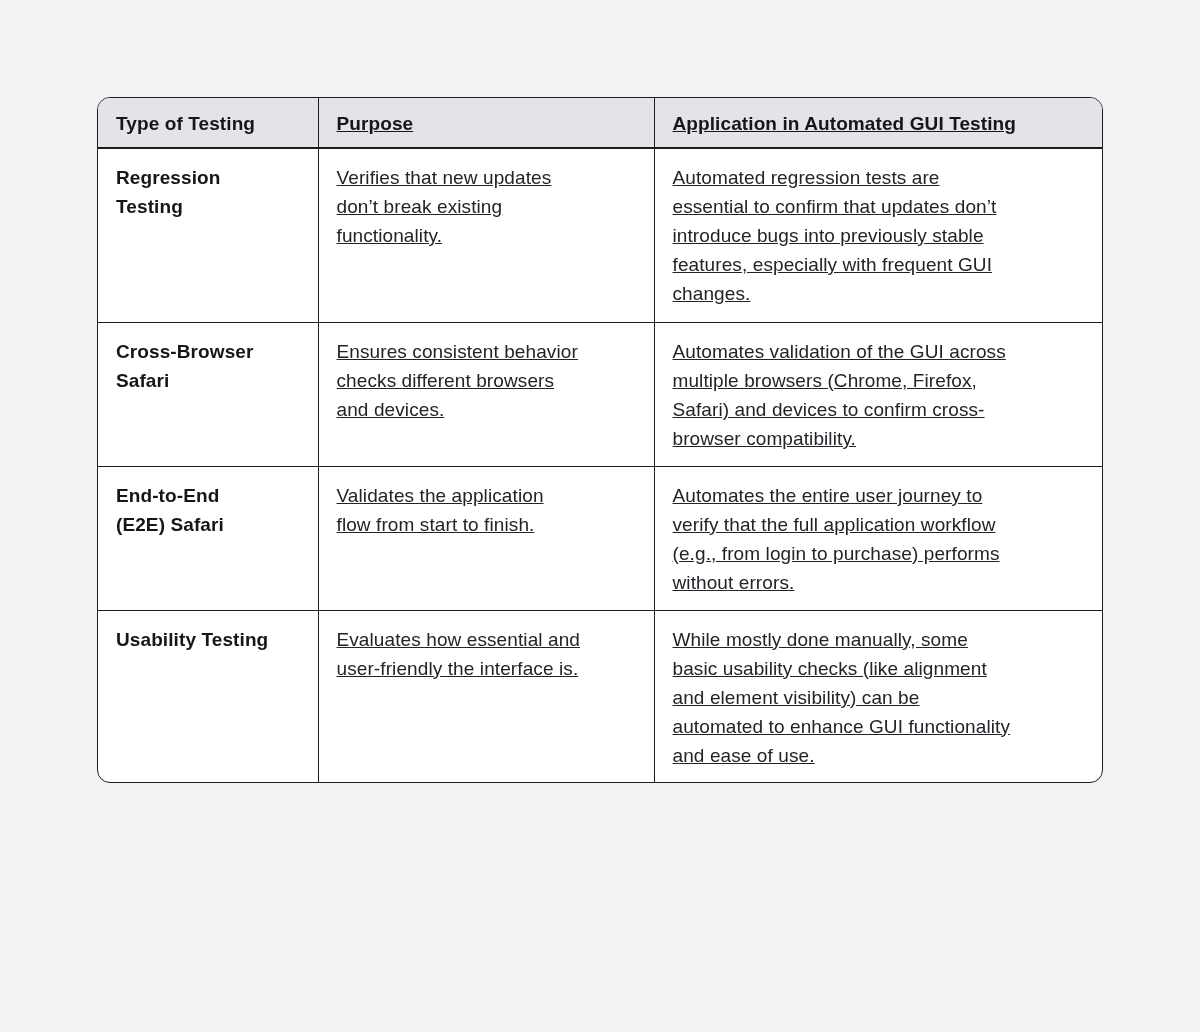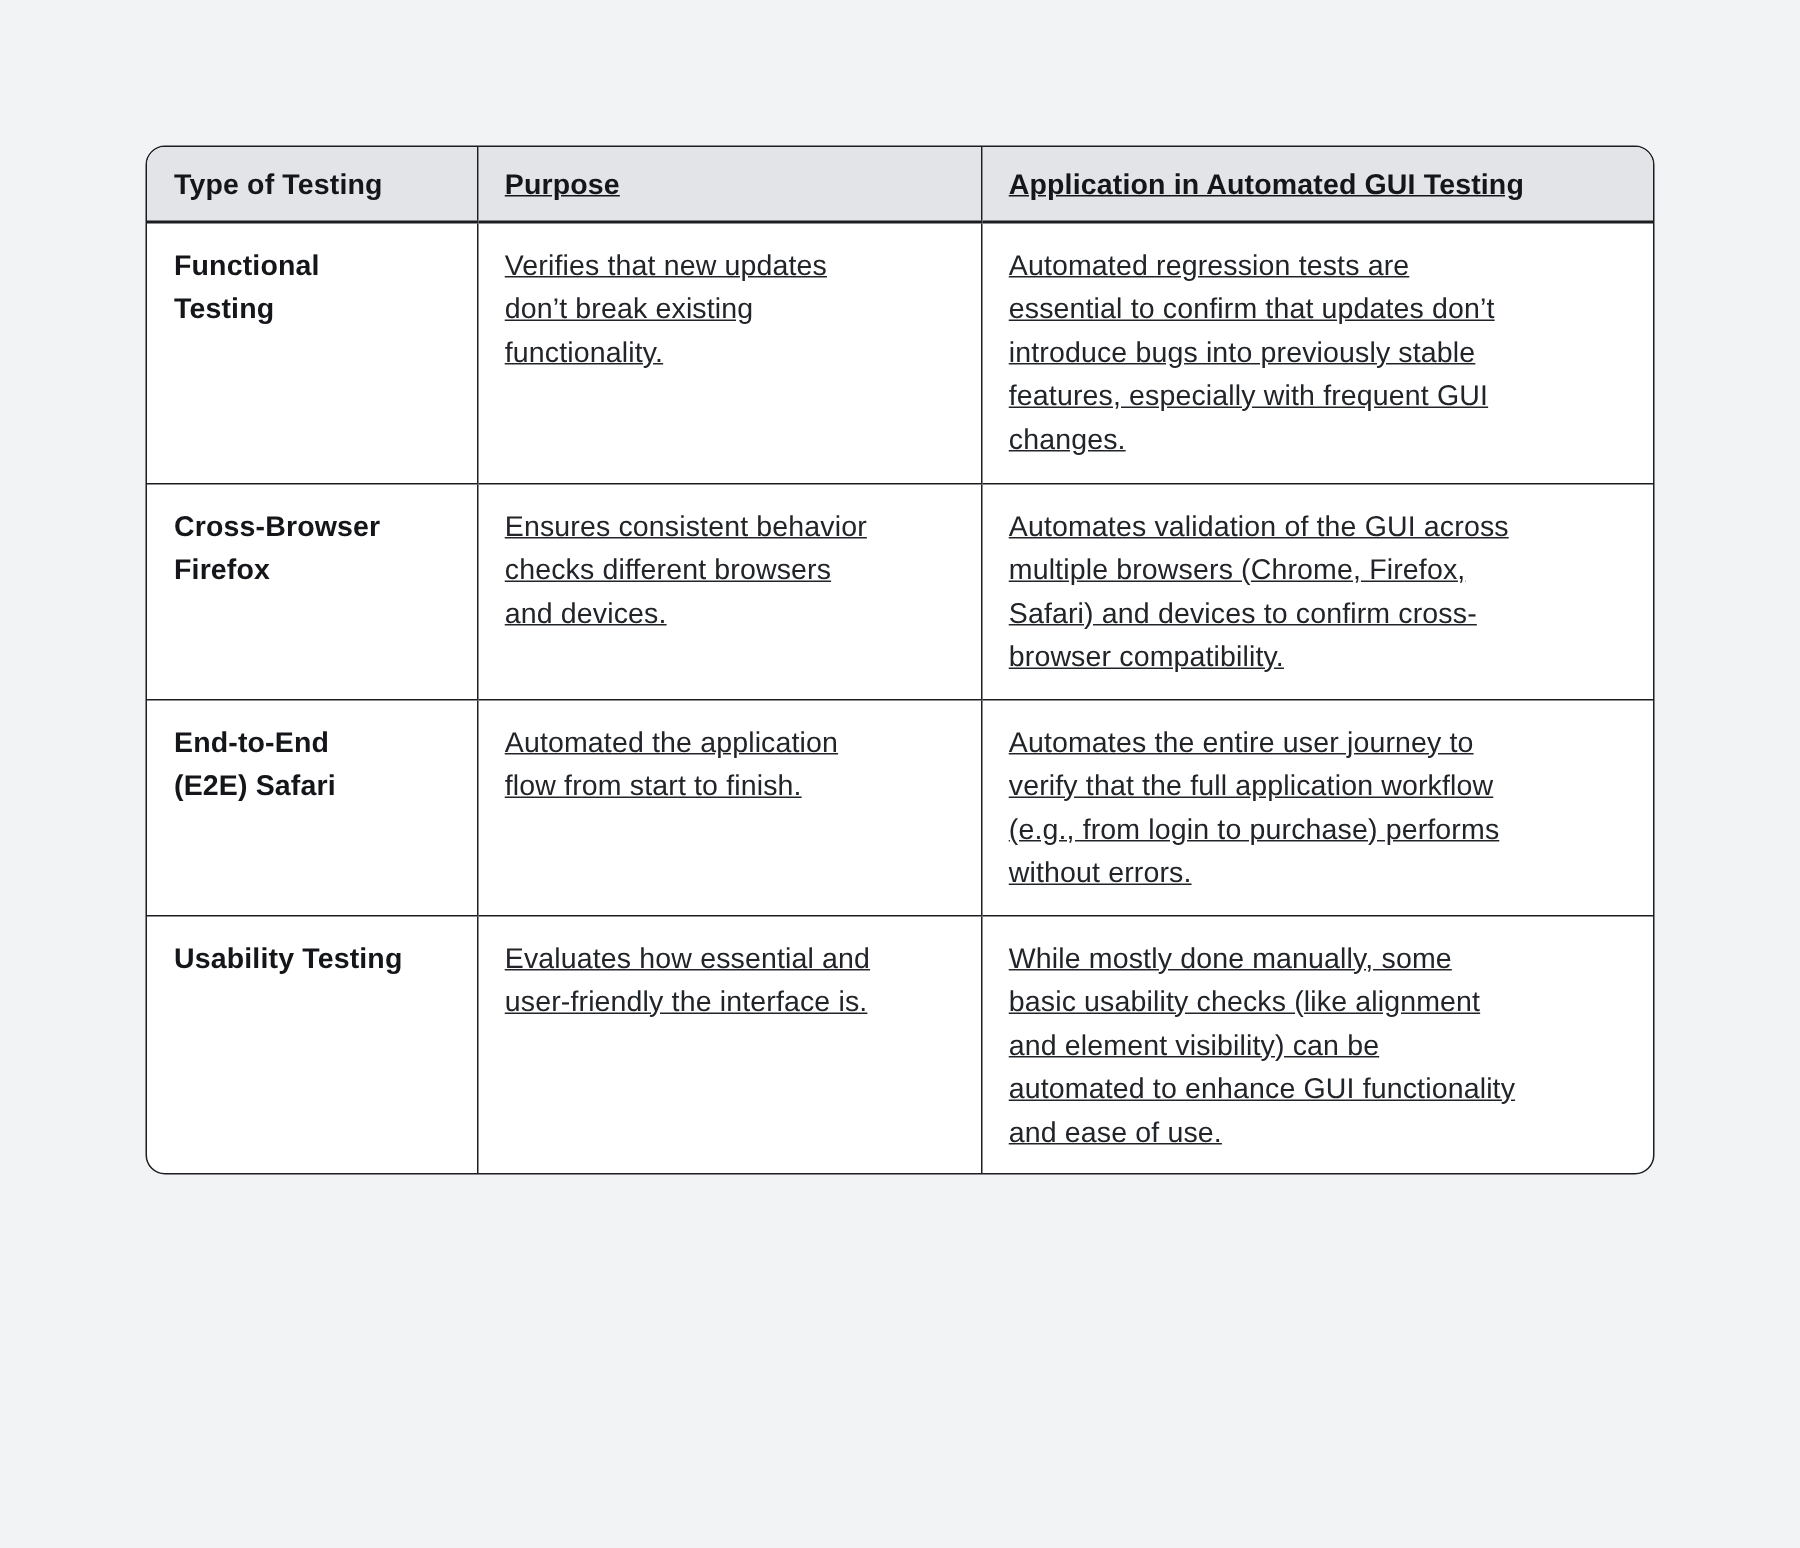--- a/index.html
+++ b/index.html
@@ -87,46 +87,46 @@
       </colgroup>
     <thead>
       <tr>
         <th>Type of Testing</th>
         <th>Purpose</th>
         <th>Application in Automated GUI Testing</th>
       </tr>
     </thead>
     <tbody>
       <tr class="r2">
-        <td class="rowhead">Functional
+        <td class="rowhead">Regression
 Testing</td>
         <td>Verifies that new updates
 don’t break existing
 functionality.</td>
         <td>Automated regression tests are
 essential to confirm that updates don’t
 introduce bugs into previously stable
 features, especially with frequent GUI
 changes.</td>
       </tr>
       <tr class="r3">
         <td class="rowhead">Cross-Browser
-Firefox</td>
+Safari</td>
         <td>Ensures consistent behavior
 checks different browsers
 and devices.</td>
         <td>Automates validation of the GUI across
 multiple browsers (Chrome, Firefox,
 Safari) and devices to confirm cross-
 browser compatibility.</td>
       </tr>
       <tr class="r4">
         <td class="rowhead">End-to-End
 (E2E) Safari</td>
-        <td>Automated the application
+        <td>Validates the application
 flow from start to finish.</td>
         <td>Automates the entire user journey to
 verify that the full application workflow
 (e.g., from login to purchase) performs
 without errors.</td>
       </tr>
       <tr class="r5">
         <td class="rowhead">Usability Testing</td>
         <td>Evaluates how essential and
 user-friendly the interface is.</td>

